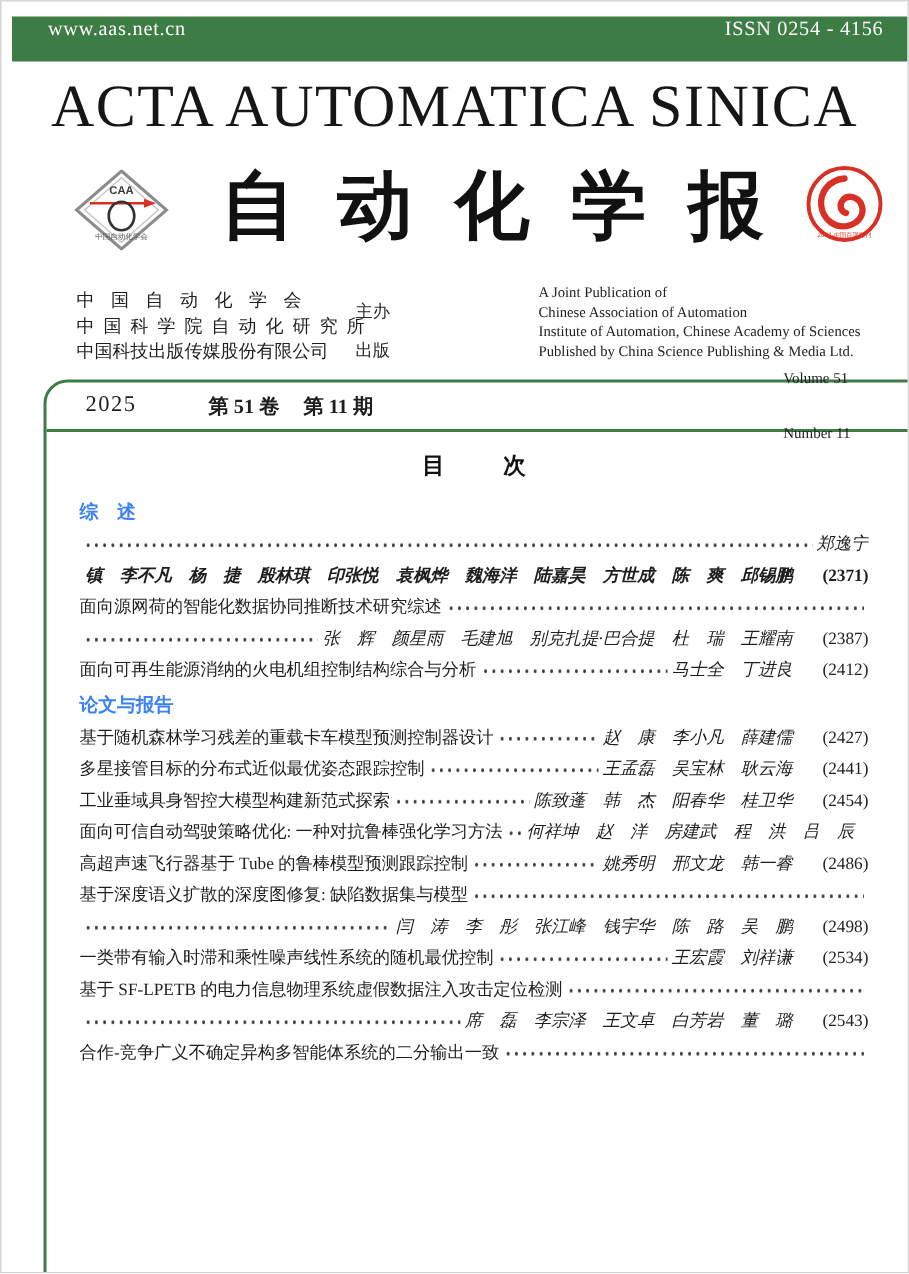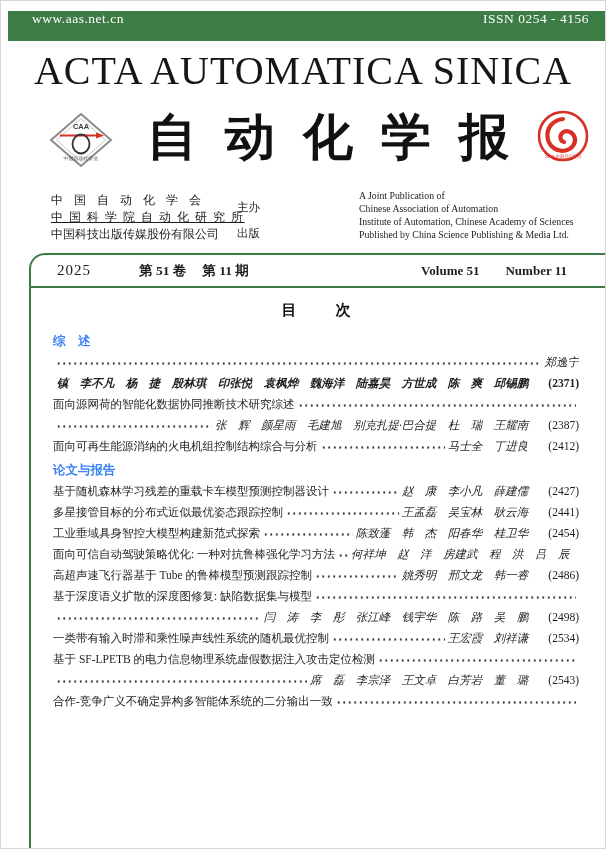--- a/index.html
+++ b/index.html
@@ -26,38 +26,38 @@
   .seal{position:absolute;top:109px;right:16px;width:52px;height:52px;}
   .title-zh{
     position:absolute;top:103px;left:118px;right:74px;text-align:left;
     font-family:"Liberation Sans",sans-serif;font-weight:900;font-size:50px;
     letter-spacing:28px;white-space:nowrap;color:#111;text-indent:28px;
   }
   
   .pub{position:absolute;top:188px;left:0;right:0;height:60px;font-size:12px;}
   .sponsor{position:absolute;left:50px;white-space:pre;}
   .sp1{top:3px;letter-spacing:4px;}
-  .sp2{top:20px;letter-spacing:1.5px;text-decoration:underline;}
+  .sp2{top:20px;letter-spacing:1.5px;}
   .sp3{top:37px;letter-spacing:0;}
   .sp-label{position:absolute;left:236px;font-size:11.5px;color:#2a2a2a;}
   .lab1{top:11px;font-family:Liberation Mono, monospace;}
   .lab2{top:37px;}
   .pub-en{position:absolute;left:358px;top:0px;font-size:9.8px;line-height:13px;color:#222;}
   
   .toc-box{
     position:absolute;top:252px;left:28px;right:-8px;bottom:-8px;
     border:2.5px solid #3e7c46;border-radius:16px 0 0 0;background:#fff;
   }
   .volume-row{
     height:33px;border-bottom:2.5px solid #3e7c46;display:flex;align-items:center;
     padding:0 30px 0 26px;box-sizing:border-box;font-size:14px;
   }
   .vol-year{font-size:15px;letter-spacing:1px;}
   .vol-zh{margin-left:48px;font-weight:700;font-size:13.5px;display:flex;gap:16px;white-space:pre;}
-  .vol-en{margin-left:auto;display:flex;gap:26px;font-weight:700;font-size:13px;margin-right:14px;white-space:pre;}
+  .vol-en{margin-left:auto;display:flex;gap:26px;font-weight:400;font-size:10px;margin-right:14px;white-space:pre;flex-direction:column;}
   .toc-content{padding:13px 32px 0 22px;}
   .toc-title{
     text-align:center;font-weight:700;font-size:15px;letter-spacing:12px;
     text-indent:12px;margin-bottom:13px;color:#111;
   }
   .sec{font-weight:700;font-size:12.5px;height:22px;margin-top:2px;white-space:pre;color:#3b82f6;}
   .trow{display:flex;align-items:baseline;height:21px;font-size:11.5px;overflow:hidden;}
   .trow.right-only{justify-content:flex-end;font-weight:bold;}
   .ti{white-space:pre;flex:0 1 auto;}
   .dots{

